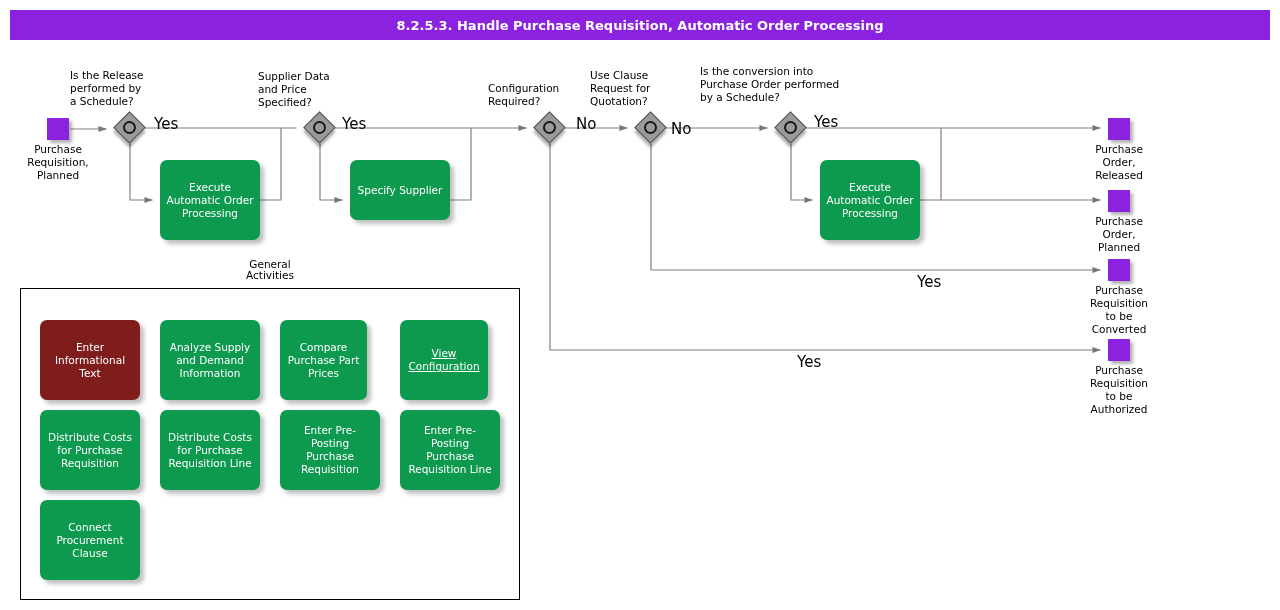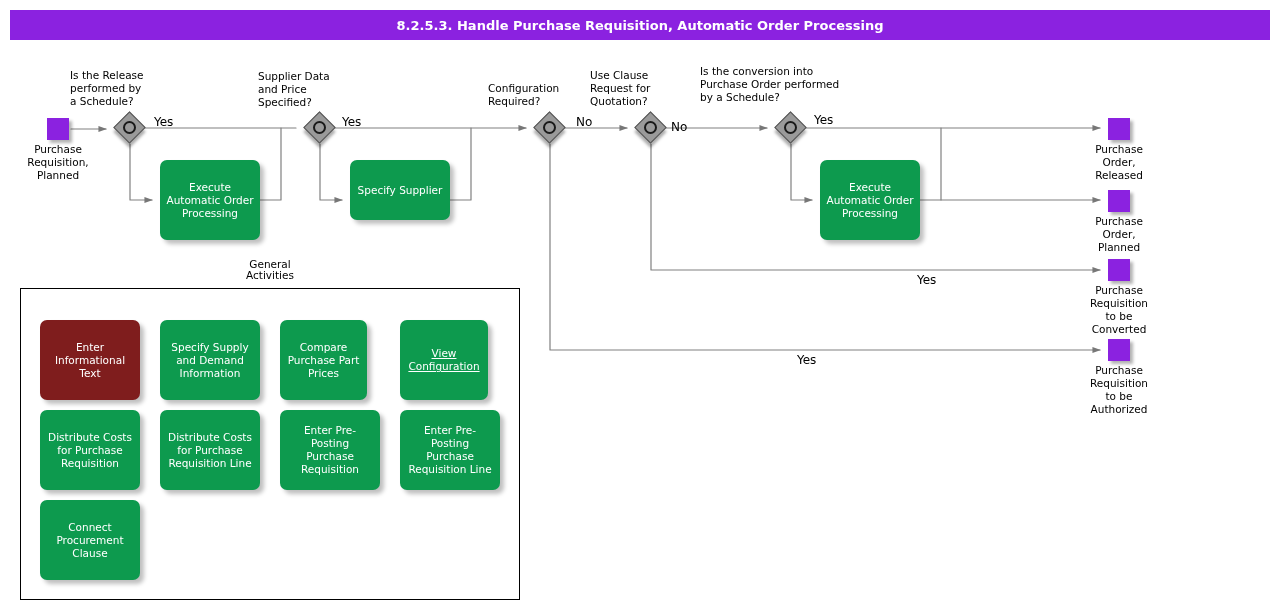--- a/index.html
+++ b/index.html
@@ -99,21 +99,21 @@
     font-family: "DejaVu Sans", sans-serif;
     font-size: 10.5px;
     line-height: 13px;
     color: #000000;
     white-space: pre-line;
   }
   
   .flow-label {
     position: absolute;
     font-family: "DejaVu Sans", sans-serif;
-    font-size: 12px;
+    font-size: 15px;
     color: #000000;
     white-space: nowrap;
     text-align: right;
   }
   
   .task {
     position: absolute;
     background: #0D9A4E;
     border-radius: 7px;
     color: #ffffff;
@@ -267,21 +267,21 @@
 Processing</div>
     </div>
 
   <div class="group-title">General
 Activities</div>
   <div class="group-box"></div>
   <div id="activity-layer">
       <div class="task" style="left: 40px; top: 320px; width: 100px; height: 80px; background: #7f1d1d;">Enter
 Informational
 Text</div>
-      <div class="task" style="left: 160px; top: 320px; width: 100px; height: 80px; background: rgb(13, 154, 78);">Specify Supply
+      <div class="task" style="left: 160px; top: 320px; width: 100px; height: 80px; background: rgb(13, 154, 78);">Analyze Supply
 and Demand
 Information</div>
       <div class="task" style="left: 280px; top: 320px; width: 87px; height: 80px; background: rgb(13, 154, 78);">Compare
 Purchase Part
 Prices</div>
       <div class="task" style="left: 400px; top: 320px; width: 88px; height: 80px; background: rgb(13, 154, 78); text-decoration: underline;">View
 Configuration</div>
       <div class="task" style="left: 40px; top: 410px; width: 100px; height: 80px; background: rgb(13, 154, 78);">Distribute Costs
 for Purchase
 Requisition</div>

